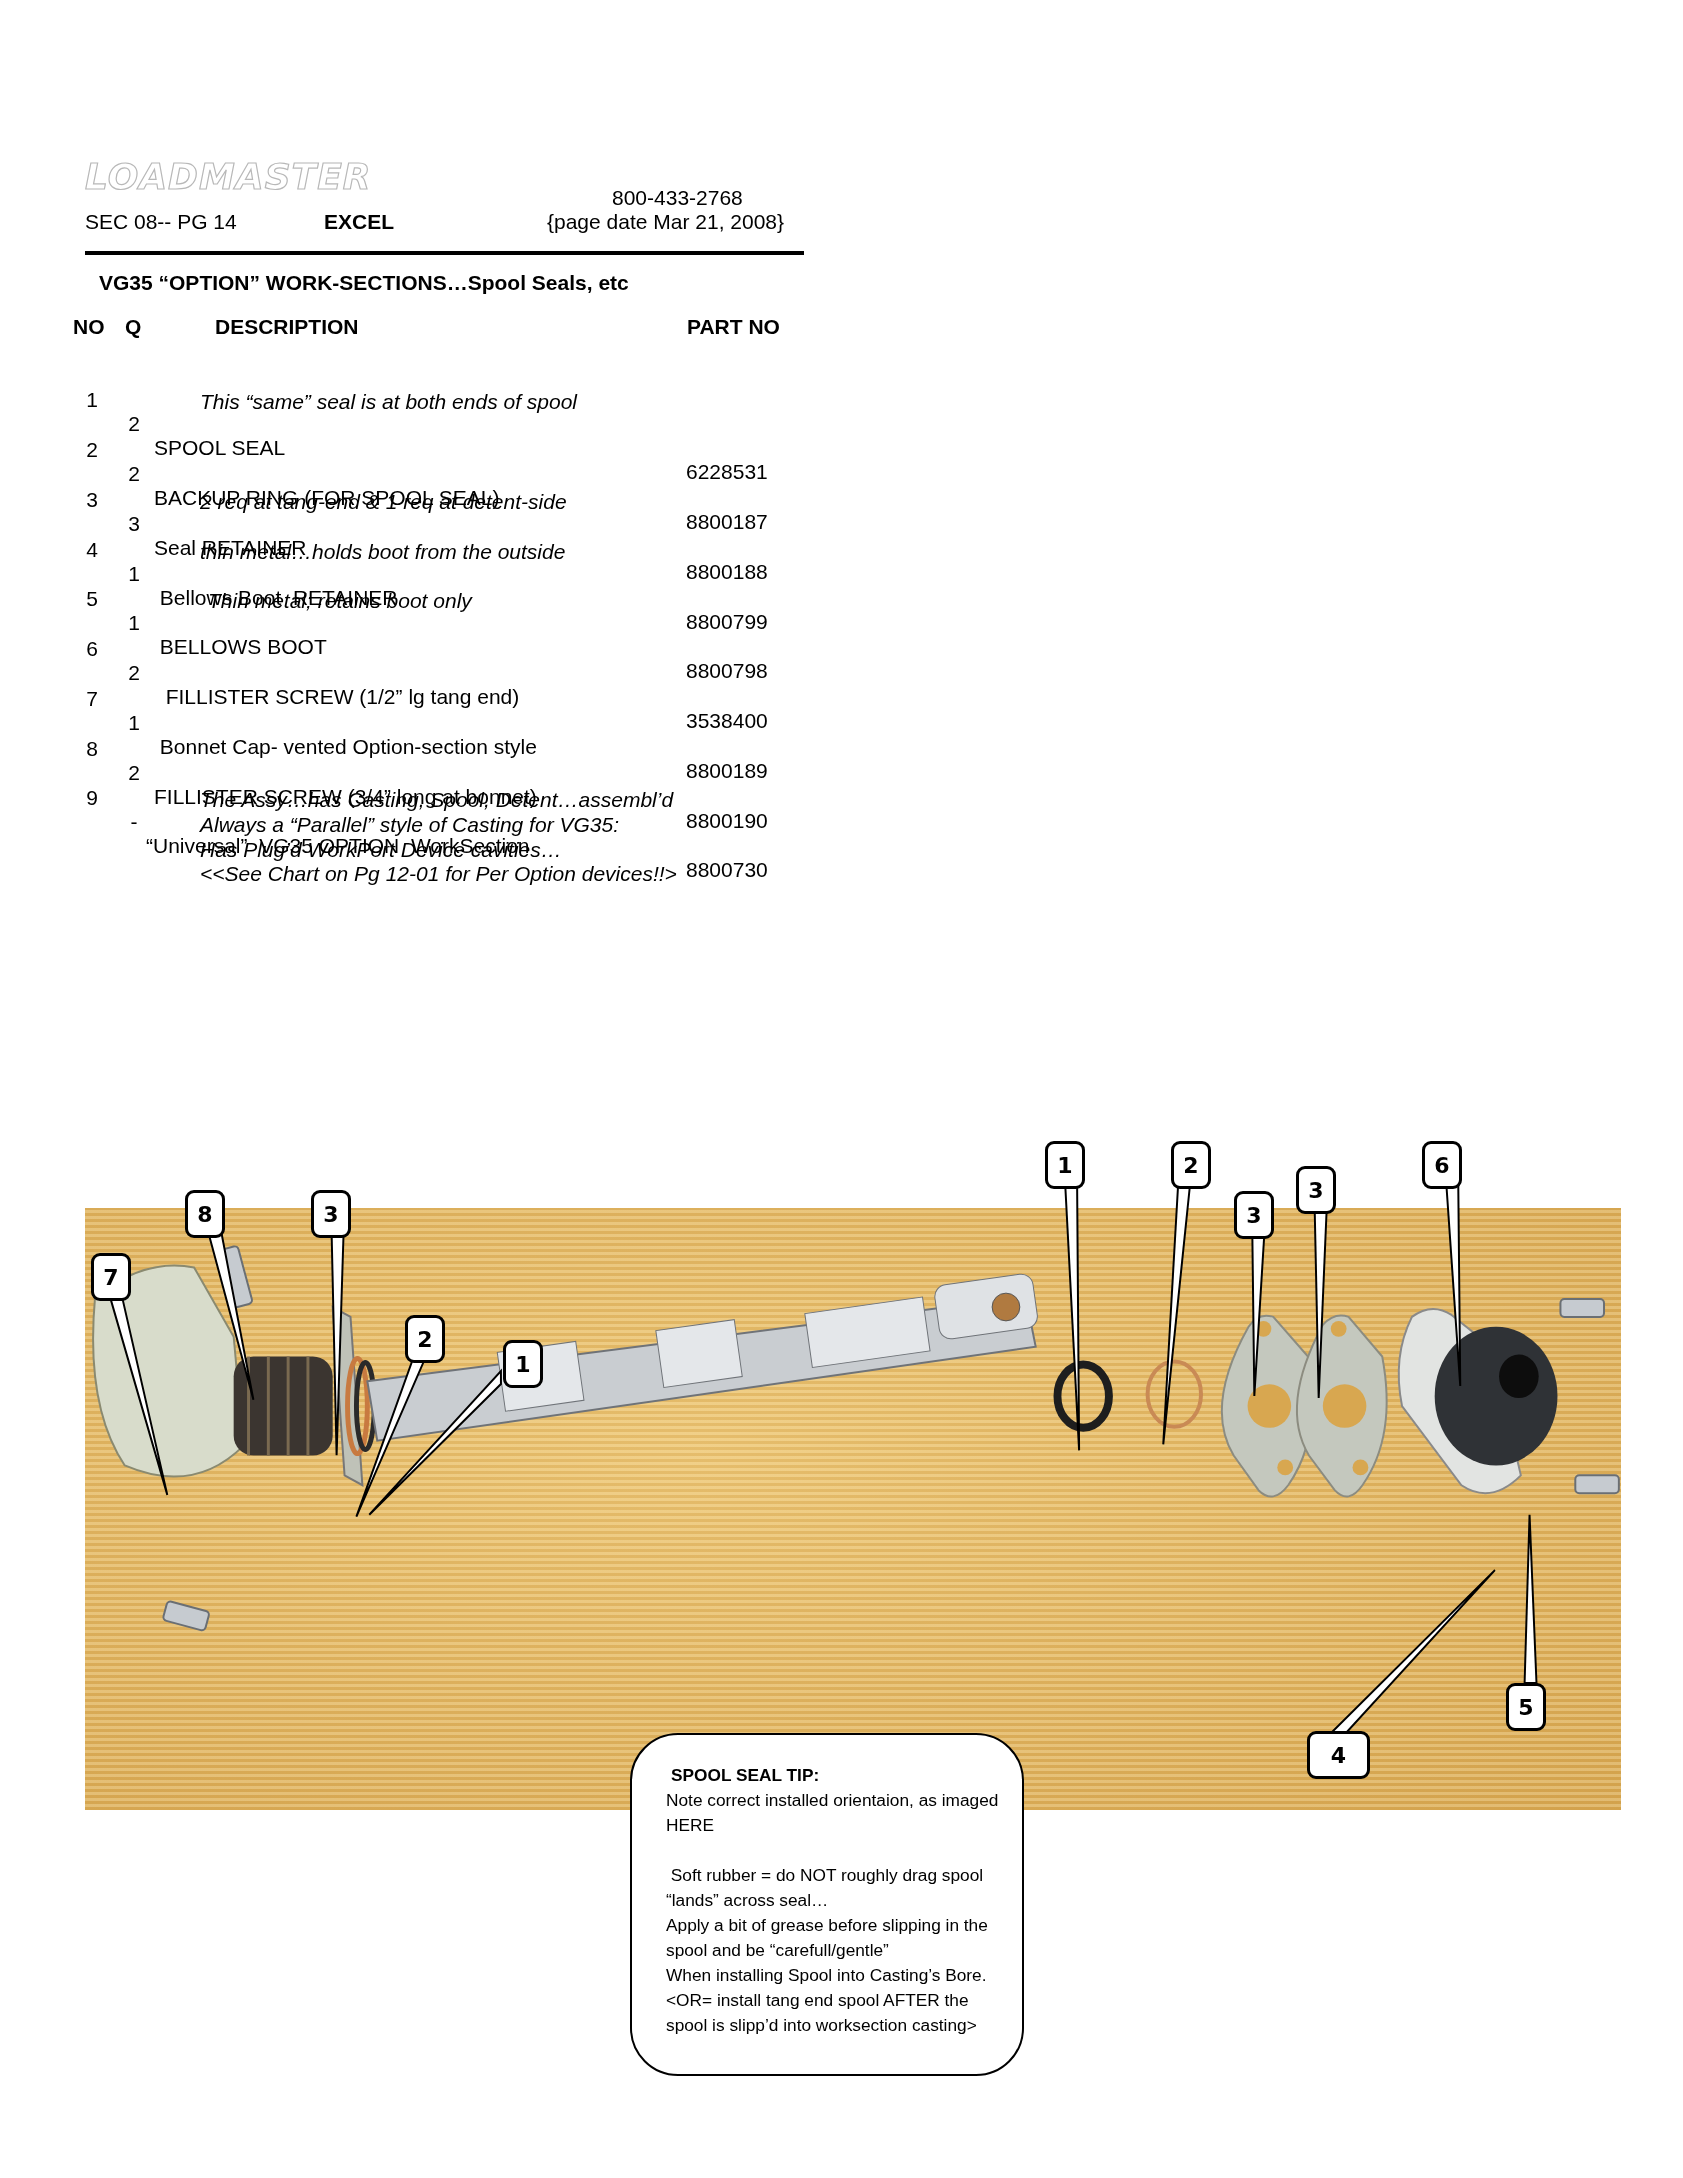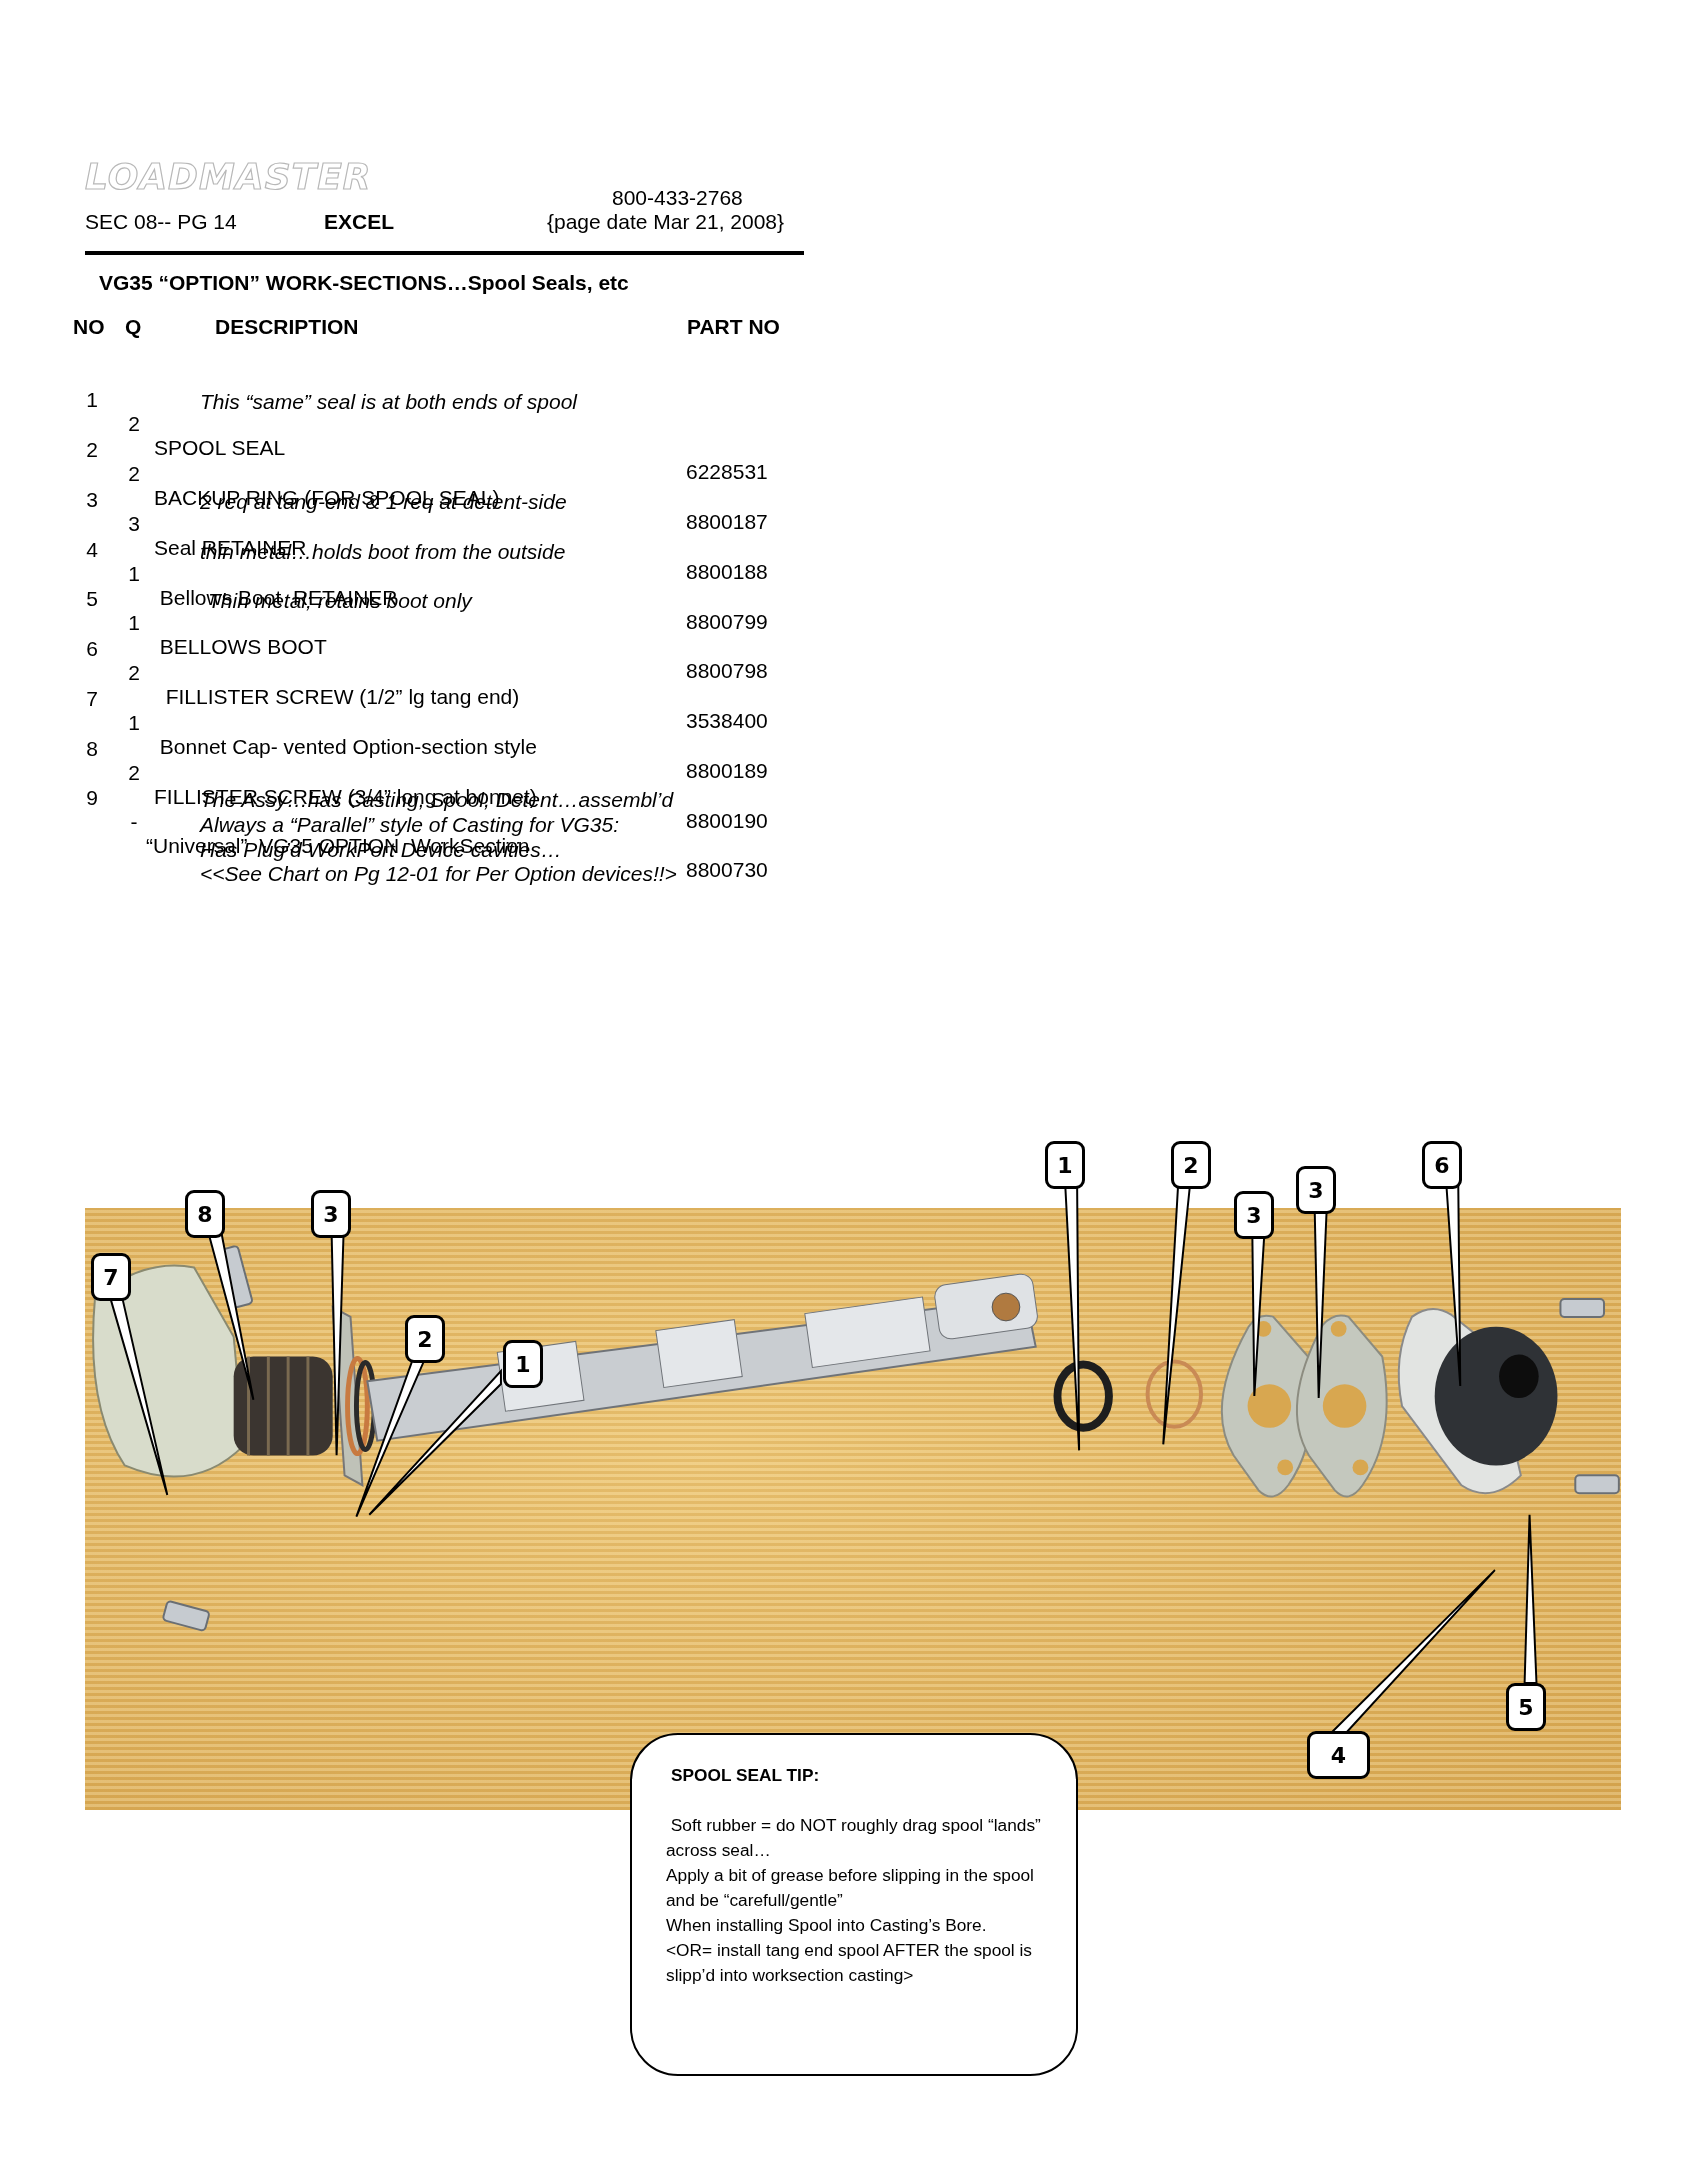--- a/index.html
+++ b/index.html
@@ -23,21 +23,21 @@
   .photo { left: 85px; top: 1208px; width: 1536px; height: 602px; overflow: hidden;
            background: repeating-linear-gradient(0deg, #d8a750 0px, #d8a750 3px, #e9c47c 3px, #e9c47c 6px);
   }
   .photo::after { content: ""; position: absolute; inset: 0;
            background: radial-gradient(ellipse at 40% 40%, rgba(255,230,160,0.35), rgba(180,130,50,0.15)); }
   .callouts { position: absolute; left: 0; top: 0; width: 1683px; height: 2178px; pointer-events: none; }
   .callout { position: absolute; width: 40px; height: 48px; border: 3px solid #000; border-radius: 9px;
              background: #fff; font-family: "DejaVu Sans", sans-serif; font-weight: bold; font-size: 22px;
              display: flex; align-items: center; justify-content: center; box-sizing: border-box; }
 
-  .tip { left: 630px; top: 1733px; width: 448px; height: 343px; border: 2px solid #000; border-radius: 48px;
+  .tip { left: 630px; top: 1733px; width: 394px; height: 343px; border: 2px solid #000; border-radius: 48px;
          background: #fff; box-sizing: border-box; padding: 28px 20px 10px 34px; font-size: 17.3px;
          line-height: 25px; font-family: "Liberation Sans", sans-serif; }
   .tip .tip-title { font-weight: bold; margin-left: 5px; }
   .tip p { margin: 0; white-space: pre-wrap; }
 </style>
 </head>
 <body>
 
 <div class="abs logo">LOADMASTER</div>
 <div class="abs hdr" style="left:612px; top:186px;">800-433-2768</div>
@@ -207,18 +207,19 @@
 <div class="callout" style="left:1045px; top:1141px; z-index:3;">1</div>
 <div class="callout" style="left:1171px; top:1141px; z-index:3;">2</div>
 <div class="callout" style="left:1234px; top:1191px; z-index:3;">3</div>
 <div class="callout" style="left:1296px; top:1166px; z-index:3;">3</div>
 <div class="callout" style="left:1422px; top:1141px; z-index:3;">6</div>
 <div class="callout" style="left:1307px; top:1731px; width:63px; z-index:3;">4</div>
 <div class="callout" style="left:1506px; top:1683px; z-index:3;">5</div>
 
 <div class="abs tip" style="z-index:4;">
   <p class="tip-title">SPOOL SEAL TIP:</p>
+  <p>Note correct installed orientaion, as imaged HERE</p>
   <p style="height:25px;"></p>
   <p> Soft rubber = do NOT roughly drag spool “lands” across seal…
 Apply a bit of grease before slipping in the spool and be “carefull/gentle”
 When installing Spool into Casting’s Bore.      &lt;OR= install tang end spool AFTER the spool is slipp’d into worksection casting&gt;</p>
 </div>
 
 
 </body></html>

